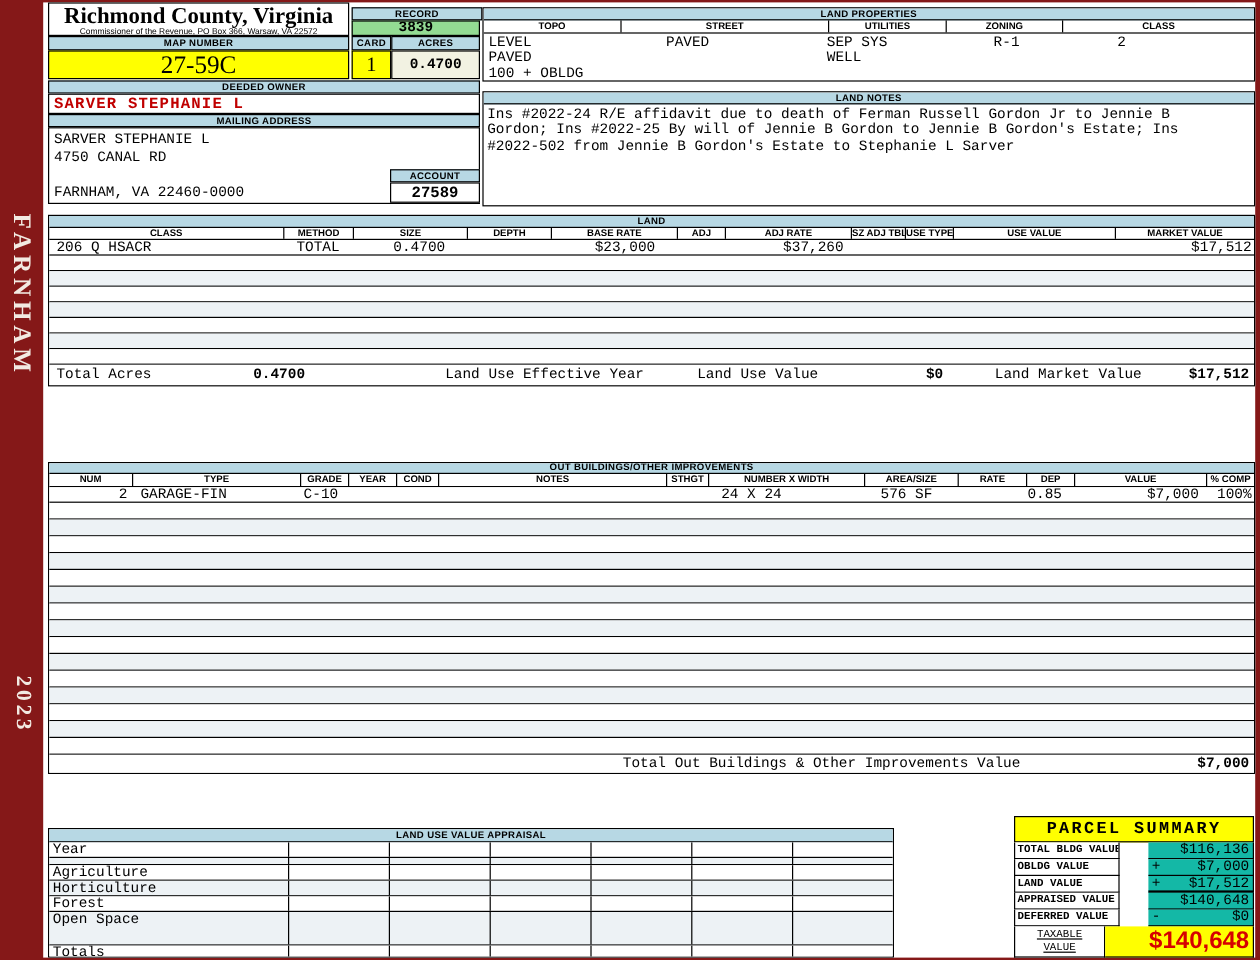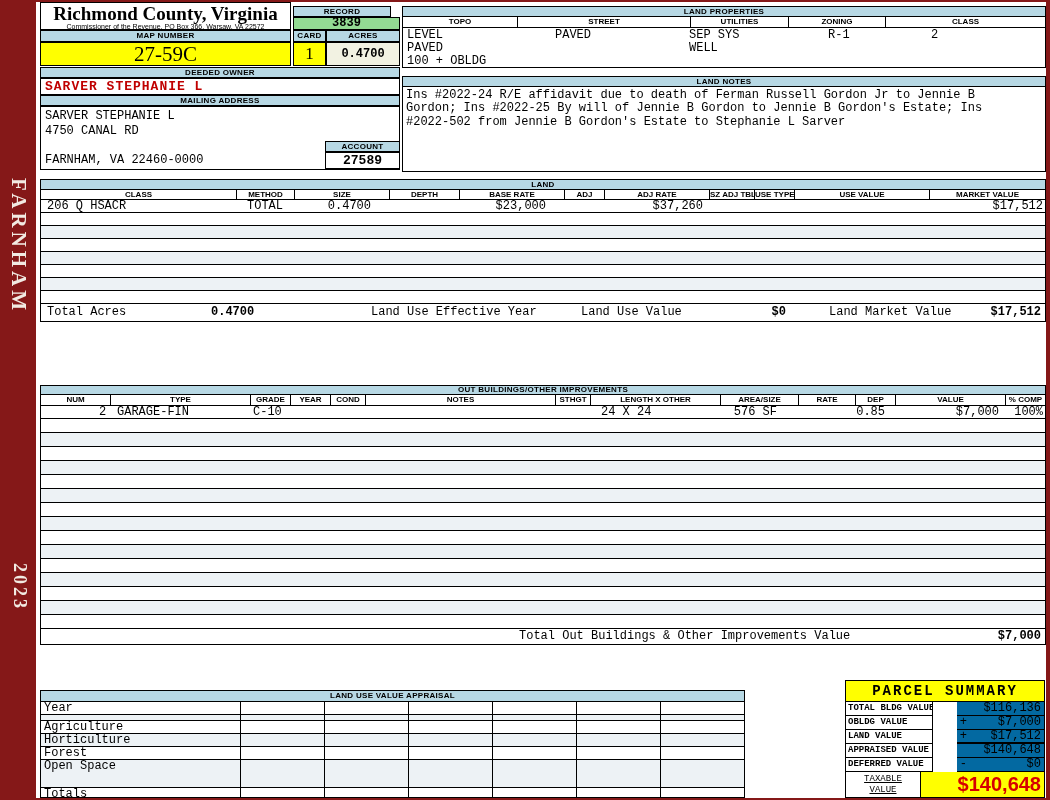--- a/index.html
+++ b/index.html
@@ -62,21 +62,21 @@
   .acell{box-sizing:border-box;width:84px;border-right:1px solid #000;}
   .acell.last{width:83px;border-right:none;}
 
   
   .psummary{position:absolute;left:809px;top:678px;width:200px;height:118px;}
   .ps-title{box-sizing:border-box;border:1px solid #000;height:22px;background:#FFFF00;
             font:bold 14px "Liberation Mono",monospace;letter-spacing:2px;text-align:center;line-height:20px;}
   .ps-row{display:flex;height:14px;gap:24px;}
   .ps-label{box-sizing:border-box;width:100px;border:1px solid #000;border-top:none;background:#fff;
             font:bold 9px "Liberation Mono",monospace;line-height:12px;padding-left:2px;white-space:nowrap;overflow:hidden;}
-  .ps-val{box-sizing:border-box;width:100px;border-right:1px solid #000;border-bottom:1px solid #000;background:#0369a1;
+  .ps-val{box-sizing:border-box;width:100px;border-right:1px solid #000;border-bottom:1px solid #000;background:#14b8a6;
           font:12px "Liberation Mono",monospace;line-height:13px;display:flex;justify-content:space-between;padding:0 3px;}
   .ps-taxrow{display:flex;height:26px;}
   .ps-taxlabel{box-sizing:border-box;width:76px;border:1px solid #000;border-top:none;background:#fff;
                font:9px "Liberation Mono",monospace;text-align:center;line-height:11px;padding-top:2px;text-decoration:underline;}
   .ps-taxval{box-sizing:border-box;flex:1;background:#FFFF00;border:1px solid #000;border-top:none;border-left:none;
              color:#D60000;font:bold 20px "Liberation Sans",sans-serif;text-align:right;line-height:25px;padding-right:3px;}
 
   
   .vlabel{position:absolute;transform-origin:0 0;transform:rotate(90deg);color:#F2EAE2;
           font-family:"Liberation Serif",serif;font-weight:bold;white-space:nowrap;}
@@ -92,21 +92,21 @@
 
   <div id="main">
 
     <div class="box" style="left:4px;top:0;width:251px;height:28px">
       <div class="county-title">Richmond County, Virginia</div>
       <div class="commissioner">Commissioner of the Revenue, PO Box 366, Warsaw, VA 22572</div>
     </div>
     <div class="box bar" style="left:4px;top:28px;width:251px;height:12px;line-height:10px">MAP NUMBER</div>
     <div class="box mapval" style="left:4px;top:40px;width:251px;height:24px">27-59C</div>
 
-    <div class="box bar" style="left:257px;top:4px;width:98px;height:11px">RECORD</div>
+    <div class="box bar" style="left:257px;top:4px;width:109px;height:11px">RECORD</div>
     <div class="box recordval" style="left:257px;top:15px;width:107px;height:13px">3839</div>
     <div class="box bar" style="left:257px;top:28px;width:33px;height:12px;line-height:10px">CARD</div>
     <div class="box cardval" style="left:257px;top:40px;width:33px;height:24px">1</div>
     <div class="box bar" style="left:290px;top:28px;width:74px;height:12px;line-height:10px">ACRES</div>
     <div class="box acresval" style="left:290px;top:40px;width:74px;height:24px">0.4700</div>
 
     <div class="box bar" style="left:4px;top:65px;width:360px;height:11px">DEEDED OWNER</div>
     <div class="box ownerval" style="left:4px;top:76px;width:360px;height:17px">SARVER STEPHANIE L</div>
     <div class="box bar" style="left:4px;top:93px;width:360px;height:11px">MAILING ADDRESS</div>
     <div class="box addr" style="left:4px;top:104px;width:360px;height:64px">
@@ -192,21 +192,21 @@
     <div class="sec" style="left:4px;top:383px;width:1006px;height:260px">
       <div class="tbar" style="height:9px;line-height:8px">OUT BUILDINGS/OTHER IMPROVEMENTS</div>
       <div class="hrow" style="height:11px;line-height:10px">
         <div class="hcell oc0">NUM</div>
         <div class="hcell oc1">TYPE</div>
         <div class="hcell oc2">GRADE</div>
         <div class="hcell oc3">YEAR</div>
         <div class="hcell oc4">COND</div>
         <div class="hcell oc5">NOTES</div>
         <div class="hcell oc6">STHGT</div>
-        <div class="hcell oc7">LENGTH X OTHER</div>
+        <div class="hcell oc7">NUMBER X WIDTH</div>
         <div class="hcell oc8">AREA/SIZE</div>
         <div class="hcell oc9">RATE</div>
         <div class="hcell oc10">DEP</div>
         <div class="hcell oc11">VALUE</div>
         <div class="hcell oc12 last">% COMP</div>
       </div>
       <div class="drow" style="height:13px;line-height:12px">
         <span style="left:58px">2</span>
         <span style="left:76px">GARAGE-FIN</span>
         <span style="left:212px">C-10</span>

